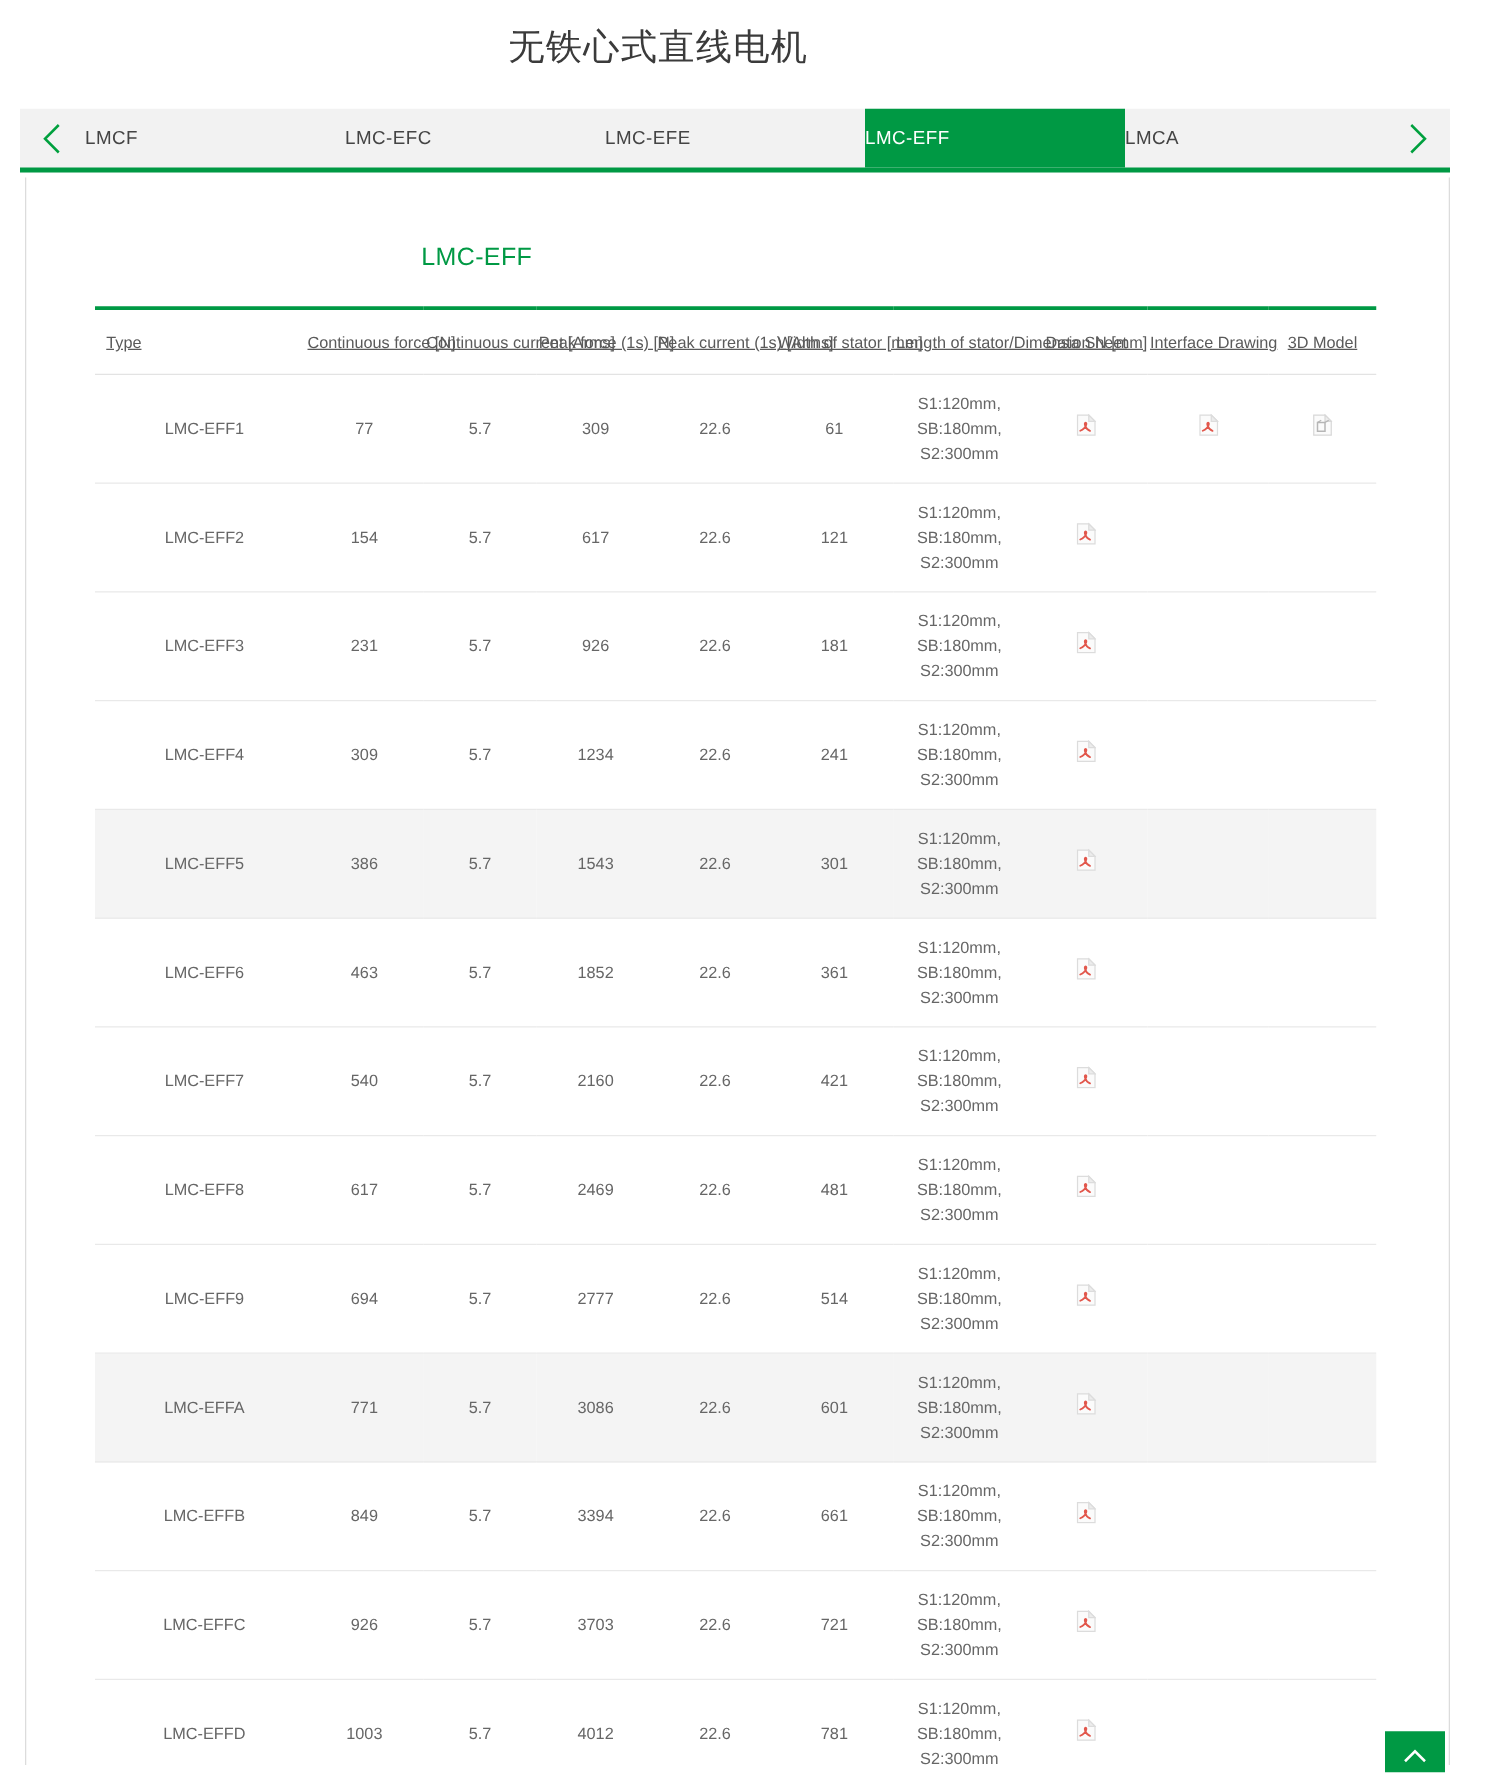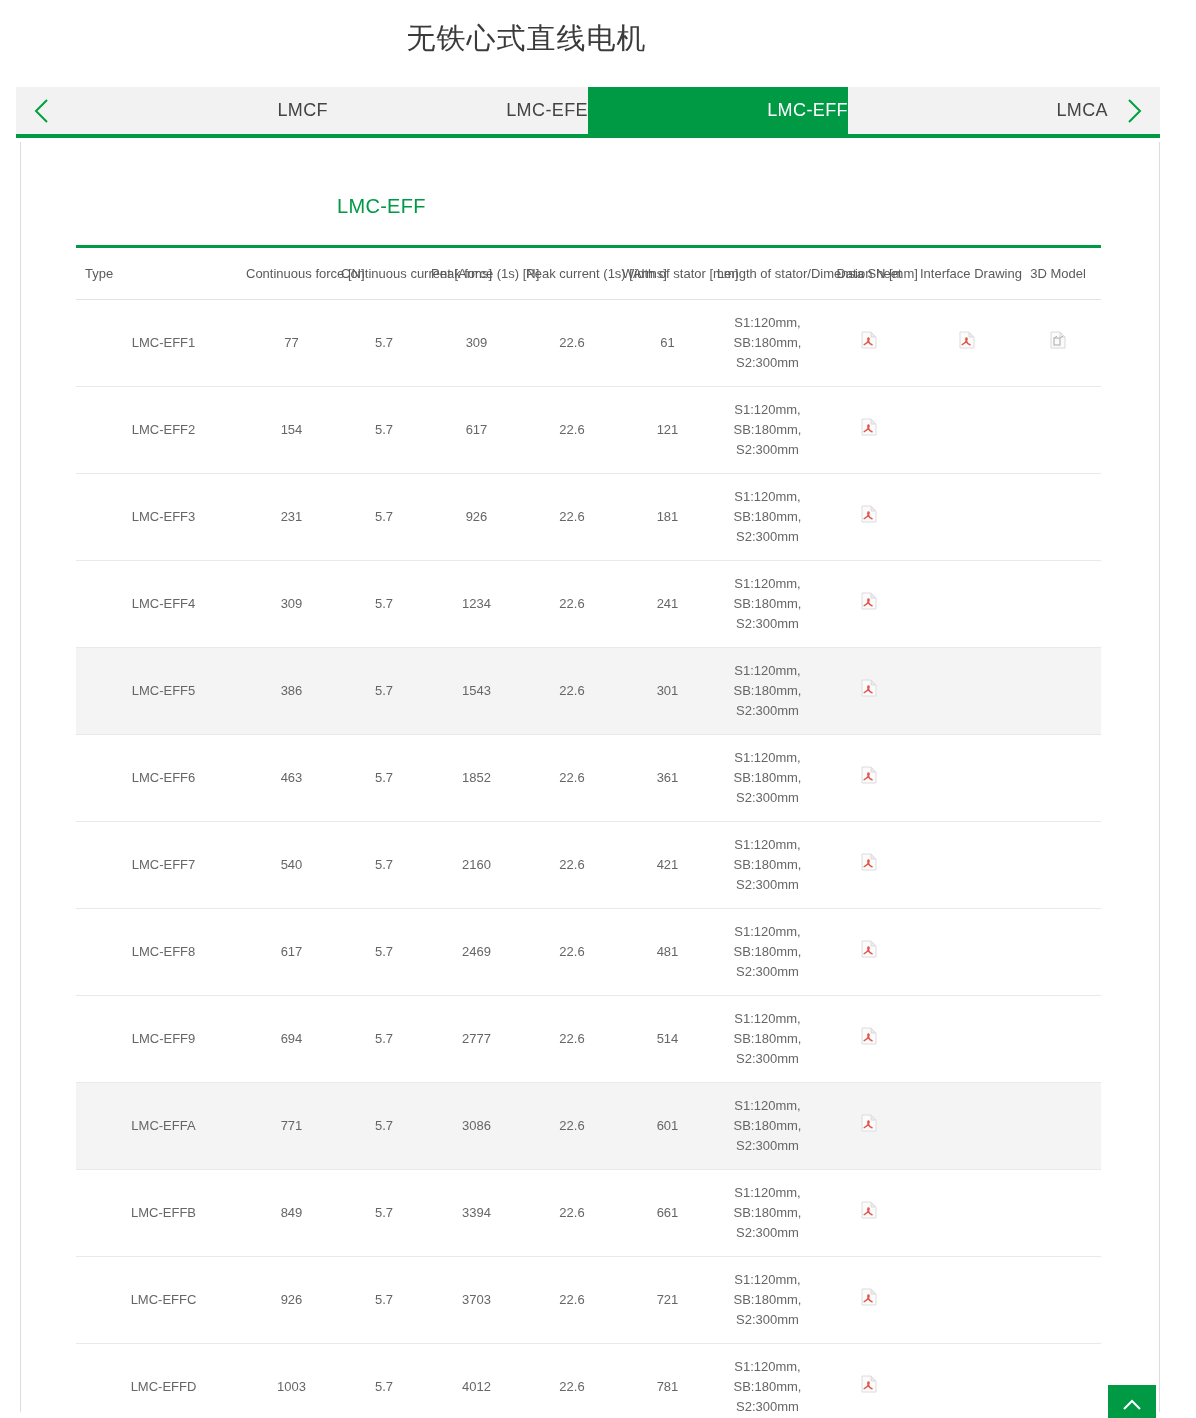--- a/index.html
+++ b/index.html
@@ -57,22 +57,22 @@
   .tab-arrow svg { display: block; }
   .tabs {
     flex: 1 1 auto;
     display: flex;
     align-items: stretch;
   }
   .tab {
     flex: 1 1 0;
     display: flex;
     align-items: center;
-    justify-content: flex-end;
-    font-size: 18px;
+    justify-content: flex-start;
+    font-size: 15px;
     color: #444444;
     cursor: pointer;
     letter-spacing: .4px;
     white-space: nowrap;
   }
   .tab.active {
     background: #009944;
     color: #ffffff;
   }
 
@@ -117,20 +117,21 @@
     border-bottom: 1px solid #e3e3e3;
     padding: 17px 2px 17px 2px;
     font-weight: 400;
     font-size: 13px;
     color: #5a5a5a;
     line-height: 17px;
     vertical-align: middle;
     text-align: center;
     white-space: nowrap;
     overflow: visible;
+    text-decoration: underline;
   }
   table.spec thead th.col-type {
     text-align: left;
     padding-left: 9px;
   }
   table.spec tbody td {
     border-bottom: 1px solid #e9e9e9;
     padding: 13px 2px;
     text-align: center;
     vertical-align: middle;
@@ -190,20 +191,23 @@
 
   <div class="tabstrip">
     <div class="tab-arrow">
       <svg width="20" height="30" viewBox="0 0 20 30">
         <polyline points="15,4 4,15 15,26" fill="none" stroke="#00A03E" stroke-width="2"></polyline>
       </svg>
     </div>
     <div class="tabs">
         <div class="tab">
           <span>LMCF</span>
+        </div>
+        <div class="tab">
+          <span>LMC-EFC</span>
         </div>
         <div class="tab">
           <span>LMC-EFE</span>
         </div>
         <div class="tab active">
           <span>LMC-EFF</span>
         </div>
         <div class="tab">
           <span>LMCA</span>
         </div>

